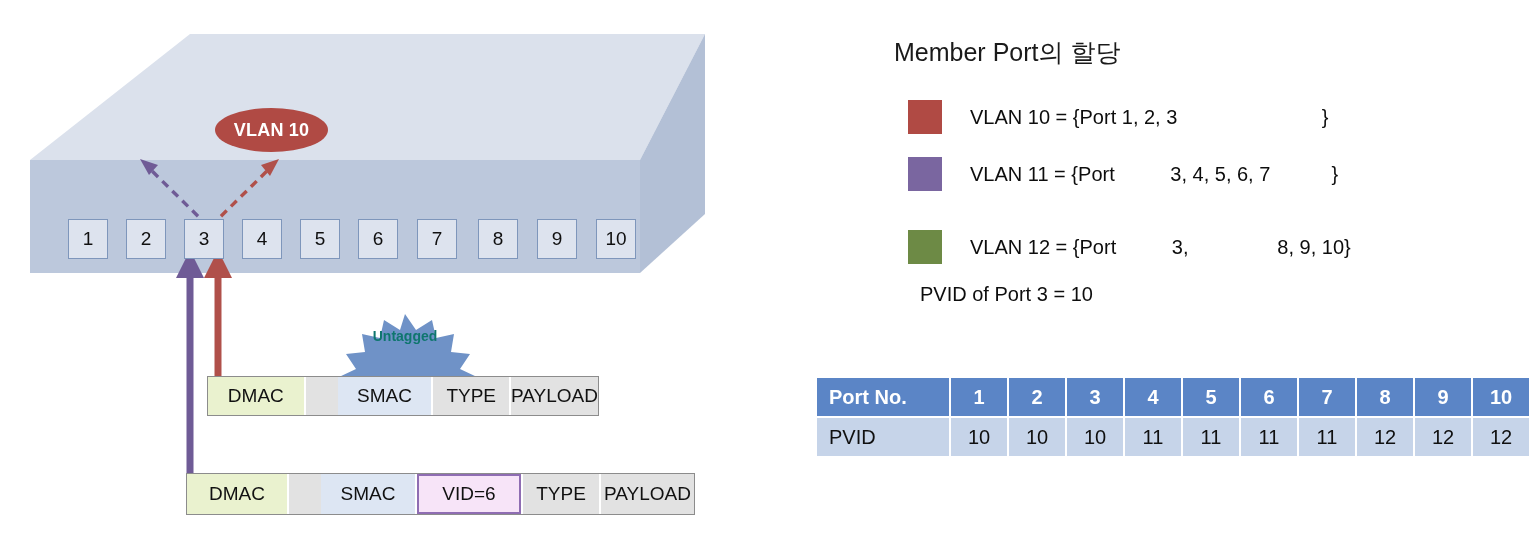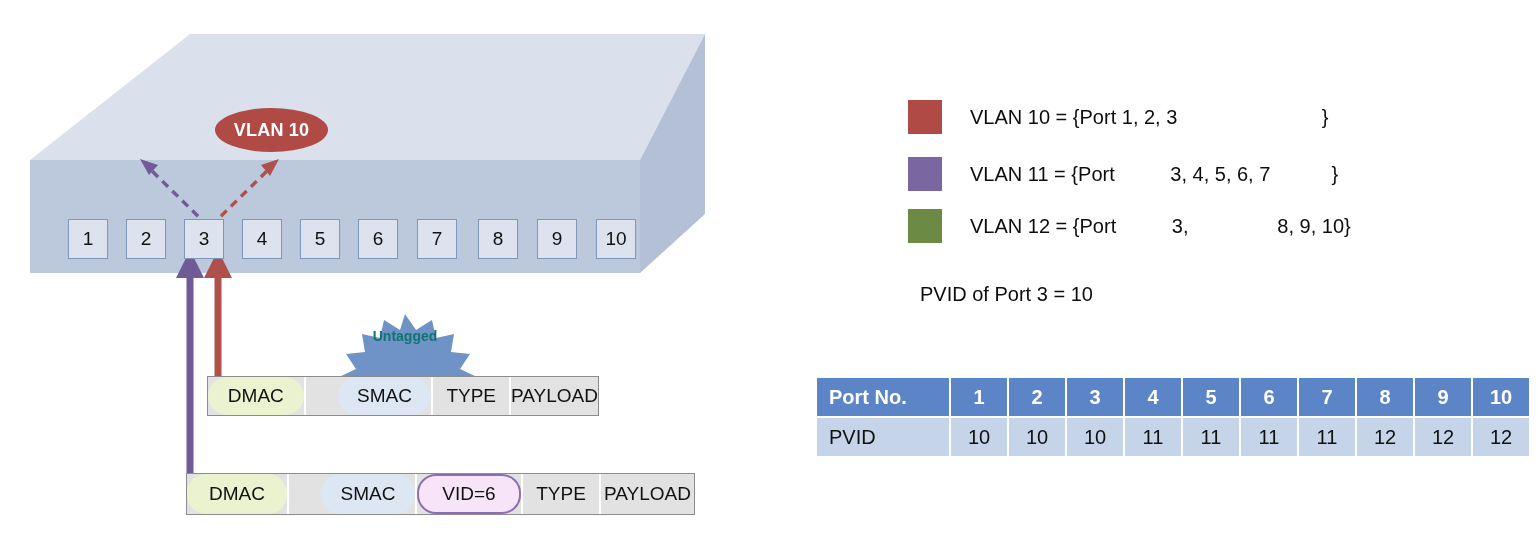--- a/index.html
+++ b/index.html
@@ -24,21 +24,21 @@
     display:flex;align-items:center;justify-content:center;
     color:#fff;font-weight:bold;font-size:18px;letter-spacing:.2px;
     font-family:"Liberation Sans",sans-serif;white-space:nowrap;
   }
 
   
   .frame{position:absolute;display:flex;border:1.6px solid #8c8c8c;box-sizing:border-box;background:#e2e2e2;}
   .cell{
     display:flex;align-items:center;justify-content:center;
     font-size:19px;color:#111;box-sizing:border-box;height:100%;
-    font-family:"Liberation Sans",sans-serif;white-space:nowrap;border-radius:19px;
+    font-family:"Liberation Sans",sans-serif;white-space:nowrap;
   }
   .c-dmac{background:#eaf2cf;}
   .c-smac{background:#dde6f3;margin-left:32px;}
   .c-plain{background:#e2e2e2;}
   .c-vid{background:#f7e4f8;border:2.5px solid #8f6db3;box-sizing:border-box;}
   .sep{width:2px;background:#ffffff;height:100%;}
 
   .burst-label{
     position:absolute;color:#0f766e;font-weight:bold;font-size:14px;
     font-family:"Liberation Sans",sans-serif;white-space:nowrap;
@@ -138,30 +138,33 @@
     <div class="sep"></div>
     <div class="cell c-smac" style="width:94px;">SMAC</div>
     <div class="sep"></div>
     <div class="cell c-vid" style="width:104px;">VID=6</div>
     <div class="sep"></div>
     <div class="cell c-plain" style="width:76px;">TYPE</div>
     <div class="sep"></div>
     <div class="cell c-plain" style="flex:1;">PAYLOAD</div>
   </div>
 
+  <div id="panel">
+    <div class="panel-title">Member Port의 할당</div>
+  </div>
 
   <div class="legend-row" style="left:908px;top:100px;">
     <span class="swatch" style="background:#b04a44;"></span>
     <span class="legend-text">VLAN 10 = {Port 1, 2, 3                          }</span>
   </div>
   <div class="legend-row" style="left:908px;top:157px;">
     <span class="swatch" style="background:#7a66a0;"></span>
     <span class="legend-text">VLAN 11 = {Port          3, 4, 5, 6, 7           }</span>
   </div>
-  <div class="legend-row" style="left:908px;top:209px;">
+  <div class="legend-row" style="left:908px;top:230px;">
     <span class="swatch" style="background:#6d8a45;"></span>
     <span class="legend-text">VLAN 12 = {Port          3,                8, 9, 10}</span>
   </div>
 
   <div class="pvid-note" style="left:920px;top:283px;">PVID of Port 3 = 10</div>
 
   <table id="pvid-table">
     <tbody>
       <tr>
         <td class="th-first w-first">Port No.</td>

